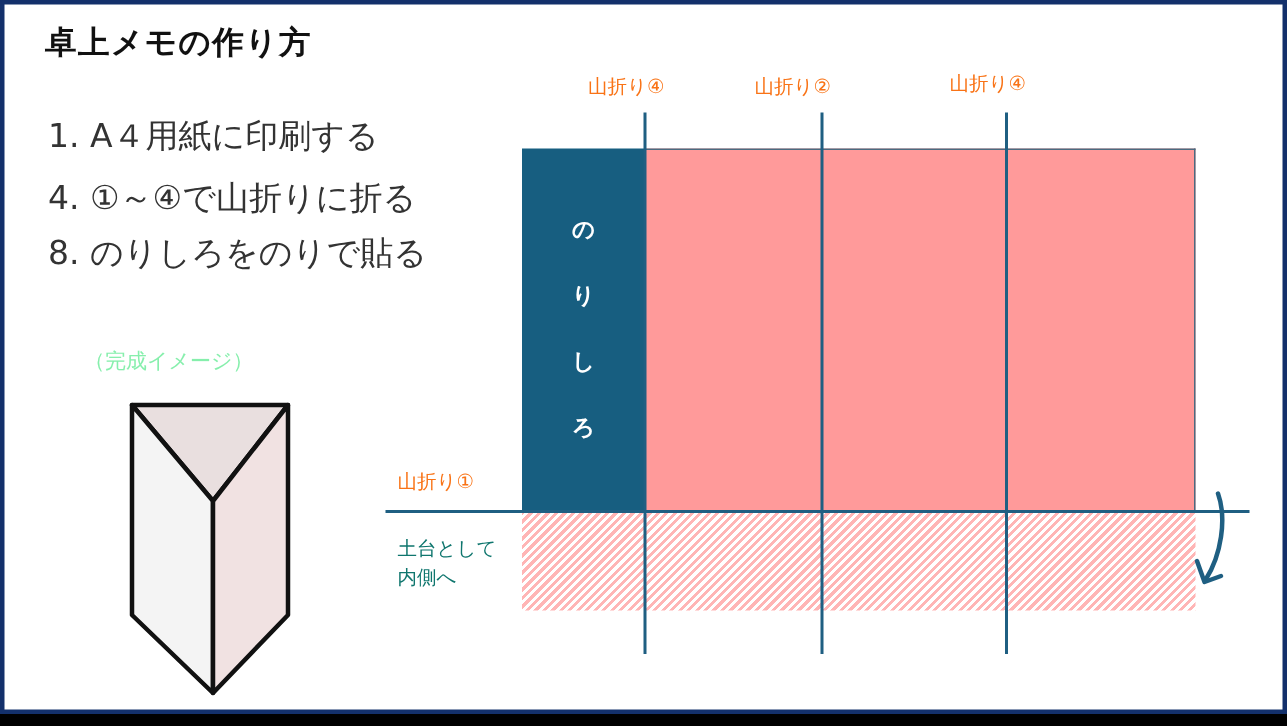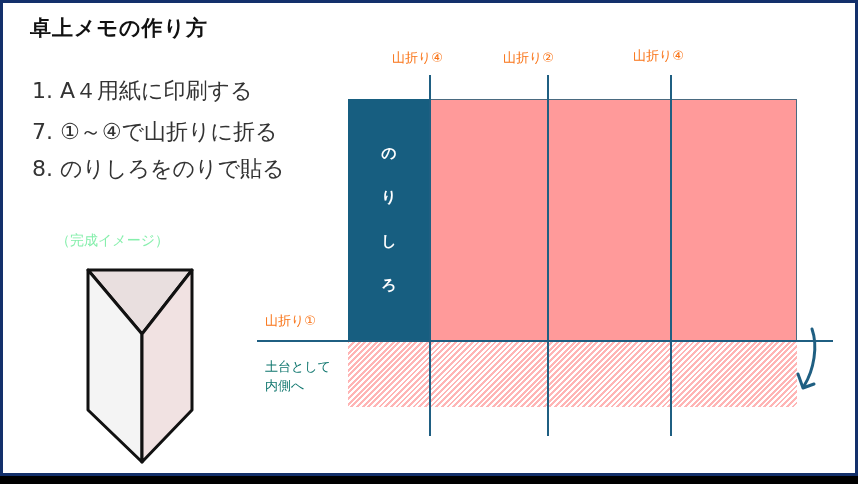--- a/index.html
+++ b/index.html
@@ -23,21 +23,21 @@
   .hline { height:2px; background:#1f5f82; }
 </style>
 </head>
 <body>
 
 <div class="slide"></div>
 
 <div class="abs title">卓上メモの作り方</div>
 
 <div class="abs step" style="top:76px">1. A４用紙に印刷する</div>
-<div class="abs step" style="top:117px">7. ①～④で山折りに折る</div>
+<div class="abs step" style="top:117px">4. ①～④で山折りに折る</div>
 <div class="abs step" style="top:154px">8. のりしろをのりで貼る</div>
 
 <div class="abs caption">（完成イメージ）</div>
 
 <svg class="abs" style="left:80px;top:262px" width="120" height="205" viewBox="0 0 120 205">
   <polygon points="8,8 112,8 62,72" fill="#e9dfdf" stroke="#111" stroke-width="3" stroke-linejoin="round"></polygon>
   <polygon points="8,8 62,72 62,200 8,148" fill="#f4f4f4" stroke="#111" stroke-width="3" stroke-linejoin="round"></polygon>
   <polygon points="112,8 62,72 62,200 112,148" fill="#f1e2e2" stroke="#111" stroke-width="3" stroke-linejoin="round"></polygon>
 </svg>
 

